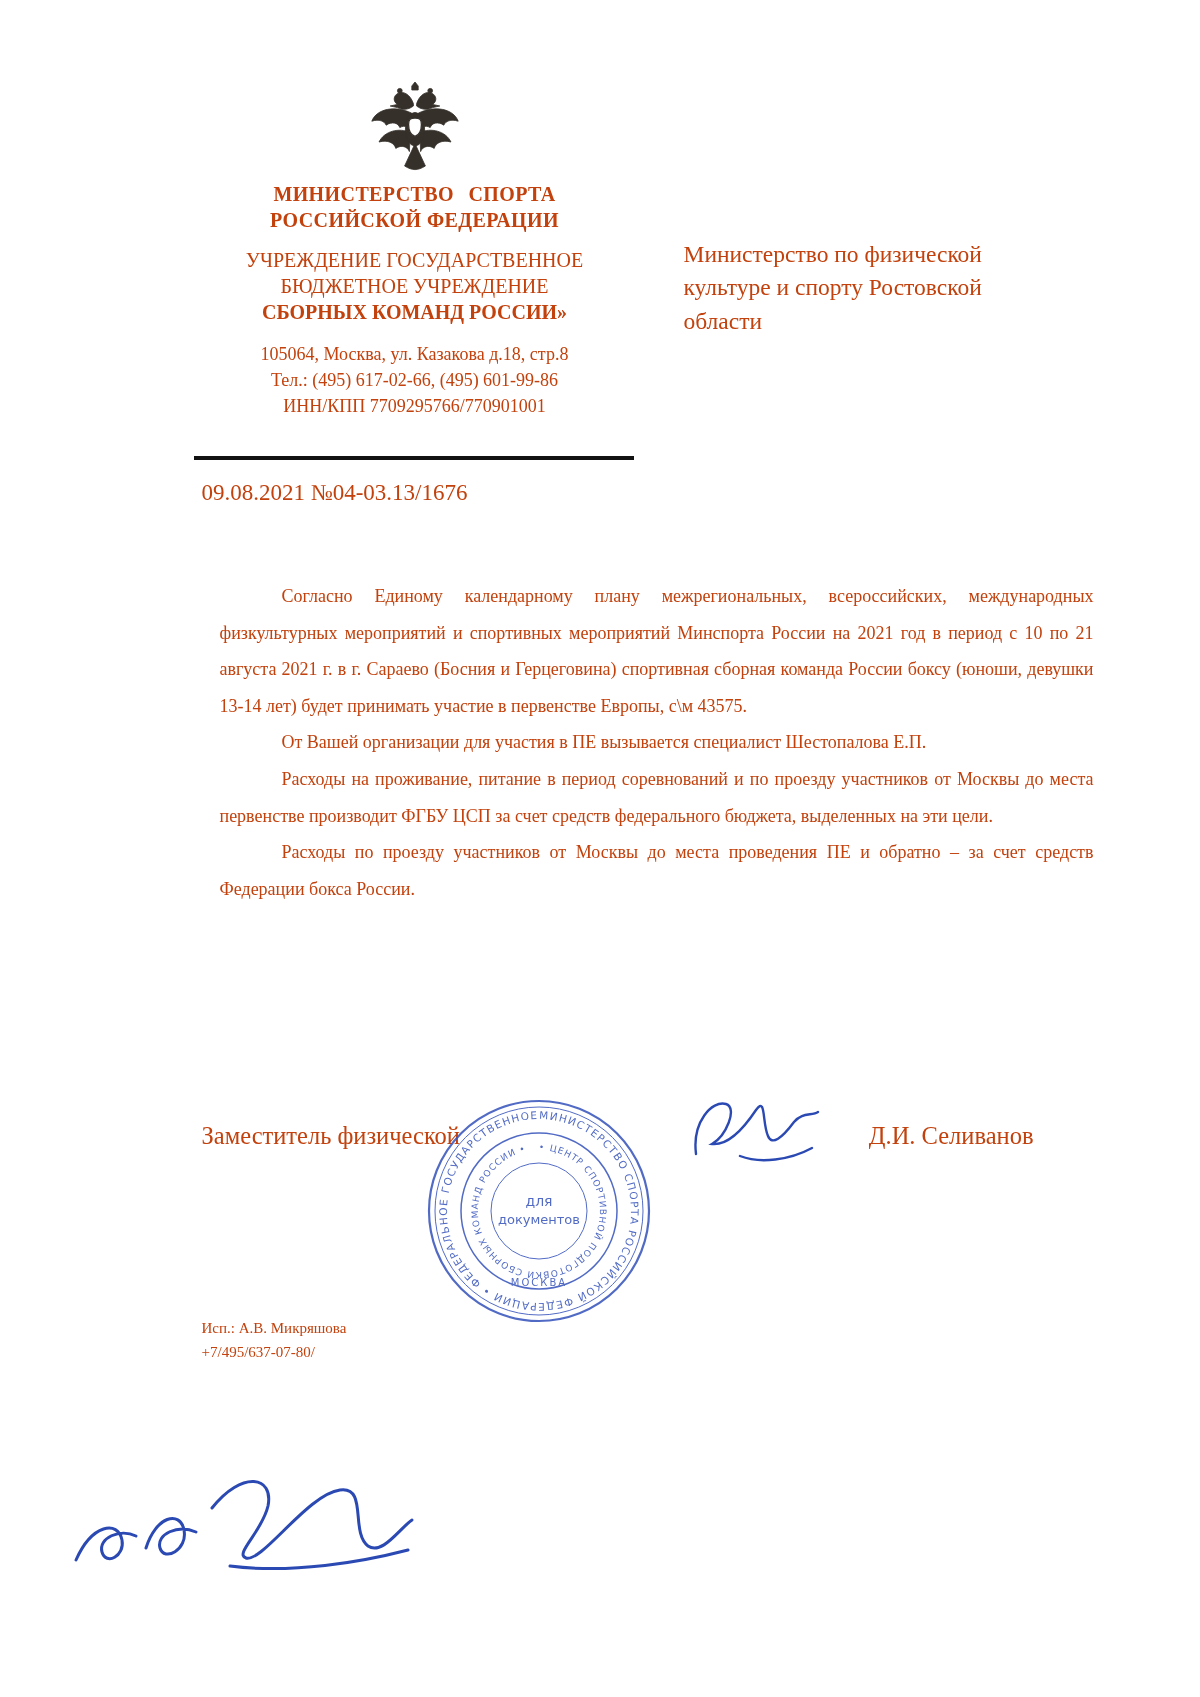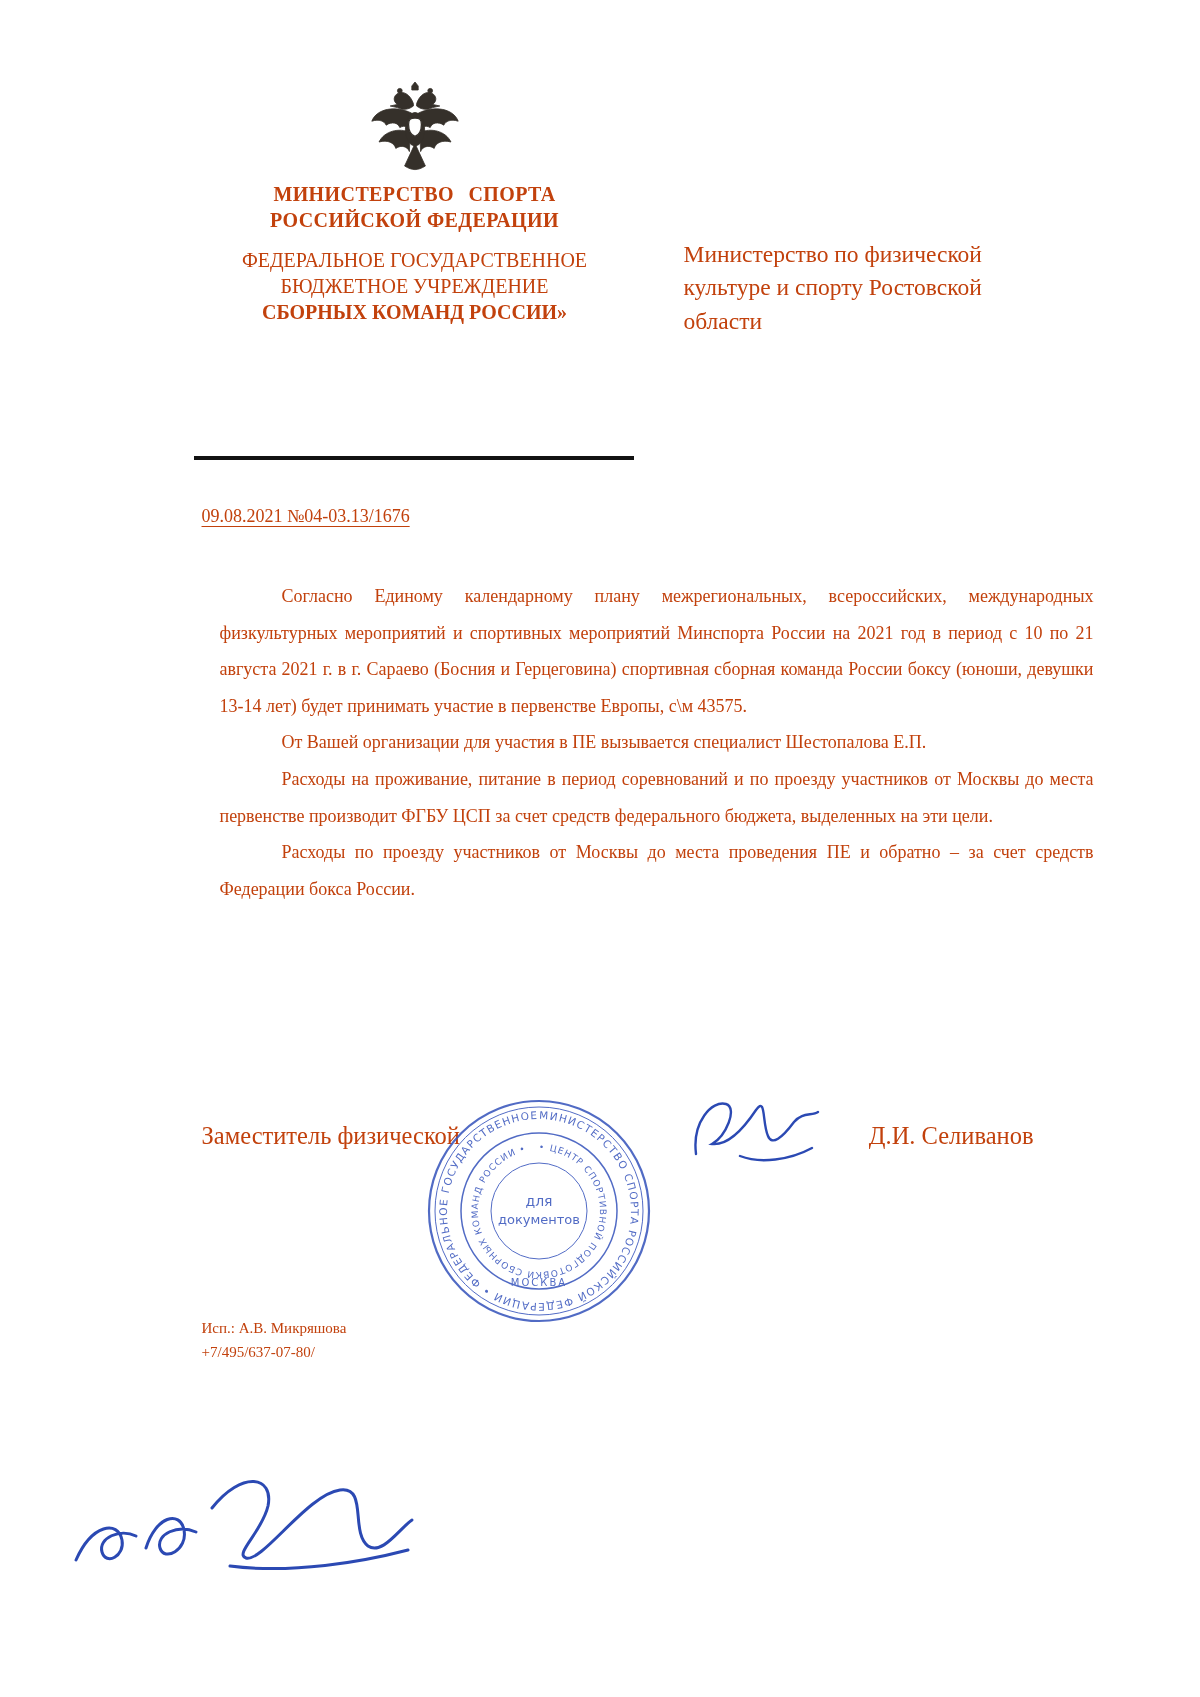--- a/index.html
+++ b/index.html
@@ -21,22 +21,22 @@
   .rule { position:absolute; left:150px; top:456px; width:440px; height:4px; background:#121212; }
 
   
   .recipient {
     position:absolute; left:640px; top:238px; width:382px;
     font-size:23.5px; line-height:1.42; text-align:left; white-space:pre-line;
   }
 
   
   .ref {
-    position:absolute; left:158px; top:506px; font-size:18px;
-    text-decoration:underline; text-underline-offset:4px;
+    position:absolute; left:158px; top:480px; font-size:23px;
+    text-underline-offset:4px;
   }
 
   
   .body-text {
     position:absolute; left:176px; top:578px; width:874px;
     font-size:18px; line-height:36.6px; text-align:justify;
   }
   .body-text p { text-indent:62px; }
 
   
@@ -75,23 +75,28 @@
           <path d="M66 64 C80 58 98 62 105 76 C94 73 86 77 84 84 C77 79 69 82 67 88 Z"></path>
           <ellipse cx="60" cy="60" rx="12" ry="21"></ellipse>
           <path d="M60 78 L47 106 C57 112 63 112 73 106 Z"></path>
           <path d="M60 46 c6 0 8 2 8 8 c0 9 -3 13 -8 15 c-5 -2 -8 -6 -8 -15 c0 -6 2 -8 8 -8 z" fill="#ffffff" stroke-width="1.6"></path>
         </g>
       </svg>
     </div>
     <div class="ministry-line ws">МИНИСТЕРСТВО СПОРТА</div>
     <div class="ministry-line">РОССИЙСКОЙ ФЕДЕРАЦИИ</div>
     <div class="org-block">
-      <div>ФЕДЕРАЛЬНОЕ ГОСУДАРСТВЕННОЕ</div>
+      <div>УЧРЕЖДЕНИЕ ГОСУДАРСТВЕННОЕ</div>
       <div>БЮДЖЕТНОЕ УЧРЕЖДЕНИЕ</div>
       <div class="org-bold">СБОРНЫХ КОМАНД РОССИИ»</div>
+    </div>
+    <div class="contacts">
+      <div>105064, Москва, ул. Казакова д.18, стр.8</div>
+      <div>Тел.: (495) 617-02-66, (495) 601-99-86</div>
+      <div>ИНН/КПП 7709295766/770901001</div>
     </div>
   </div>
 
   <div class="rule"></div>
 
   <div class="recipient">Министерство по физической
 культуре и спорту Ростовской
 области</div>
 
   <div class="ref">09.08.2021 №04-03.13/1676</div>

